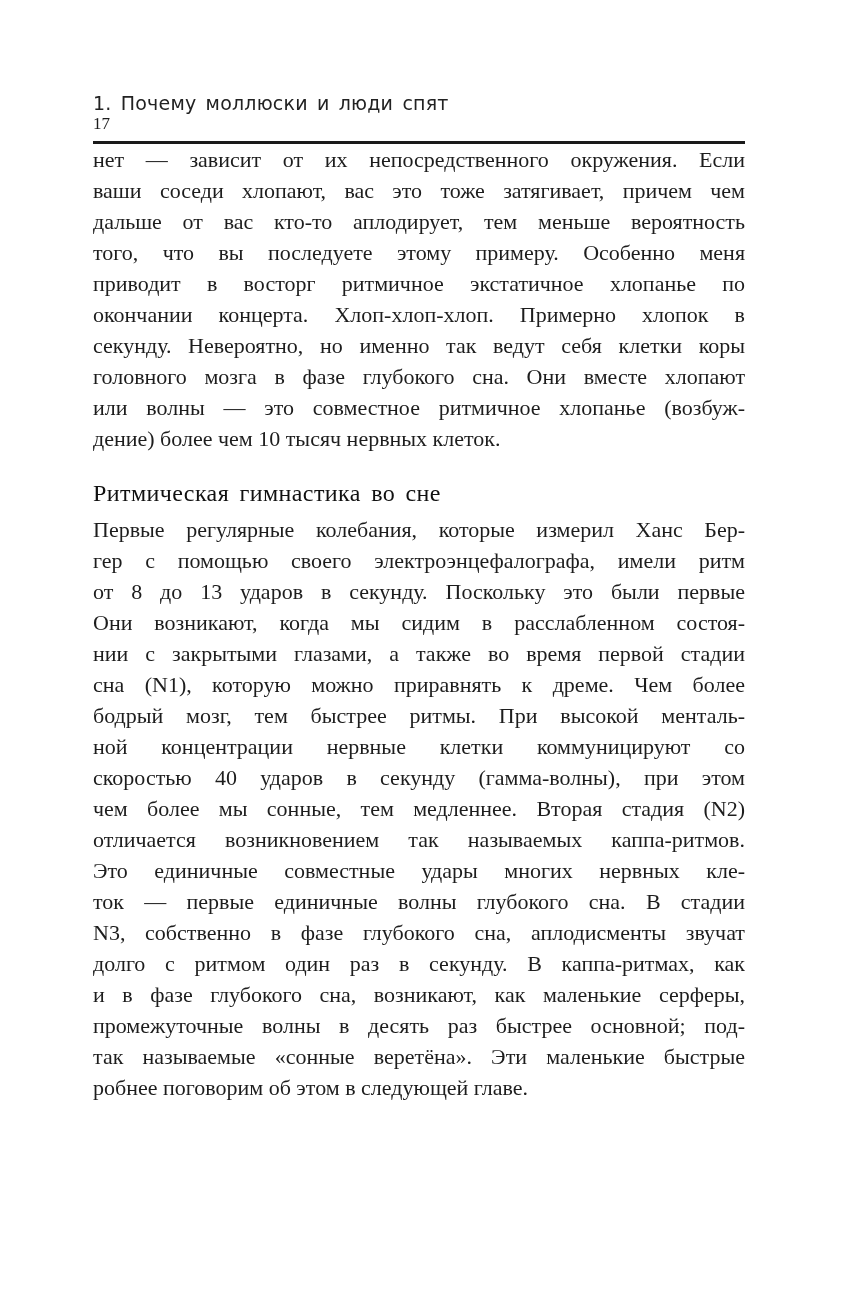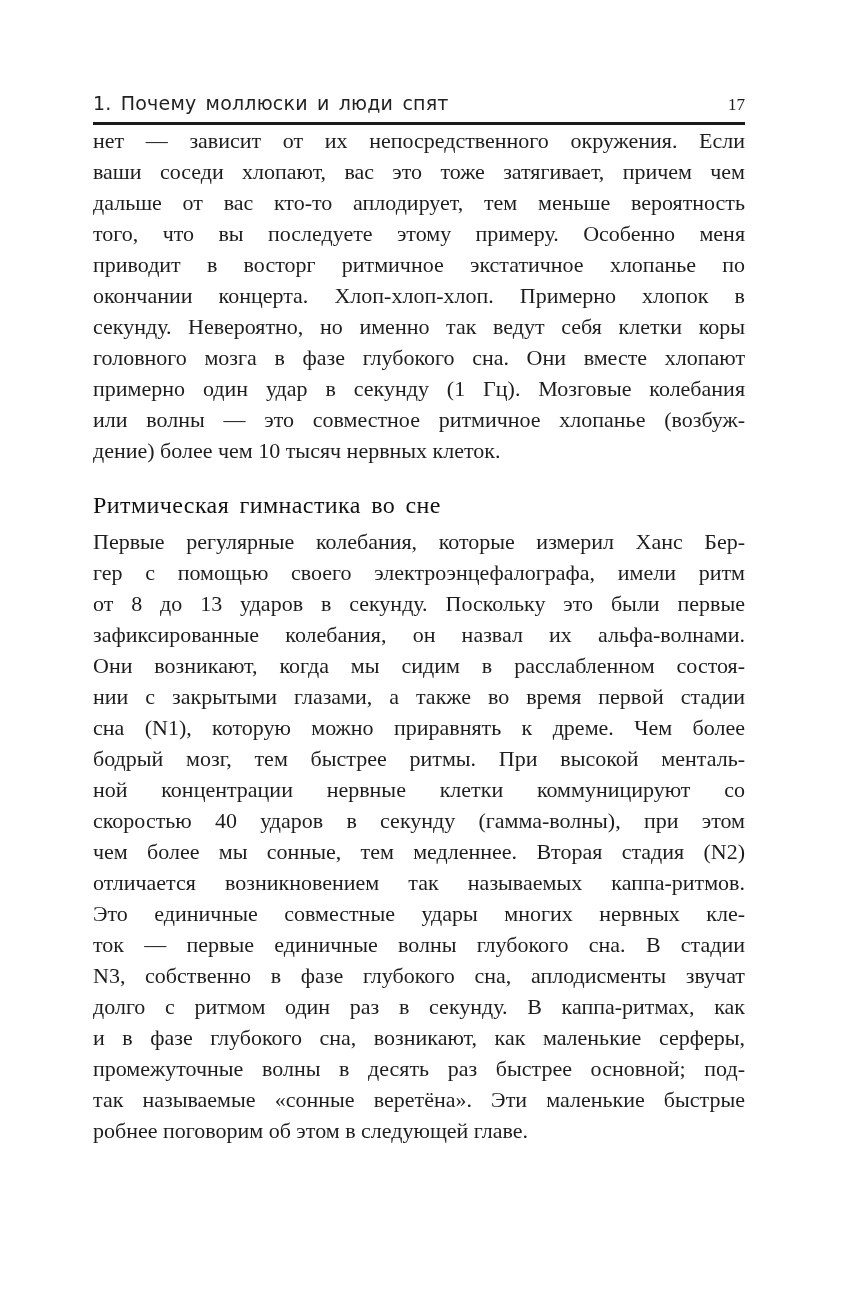--- a/index.html
+++ b/index.html
@@ -20,20 +20,21 @@
     top: 0;
     width: 652px;
   }
   .running-header {
     margin-top: 92px;
     display: flex;
     justify-content: space-between;
     align-items: baseline;
     border-bottom: 3px solid #1a1a1a;
     padding-bottom: 7px;
+    flex-direction: column;
   }
   .chapter-title {
     font-family: "DejaVu Sans", sans-serif;
     font-size: 19px;
     letter-spacing: 0.2px;
     word-spacing: 3px;
     color: #222222;
     white-space: nowrap;
   }
   .page-number {
@@ -85,32 +86,30 @@
     <div class="body-text">
       <div class="para">
           <div class="line">нет — зависит от их непосредственного окружения. Если</div>
           <div class="line">ваши соседи хлопают, вас это тоже затягивает, причем чем</div>
           <div class="line">дальше от вас кто-то аплодирует, тем меньше вероятность</div>
           <div class="line">того, что вы последуете этому примеру. Особенно меня</div>
           <div class="line">приводит в восторг ритмичное экстатичное хлопанье по</div>
           <div class="line">окончании концерта. Хлоп-хлоп-хлоп. Примерно хлопок в</div>
           <div class="line">секунду. Невероятно, но именно так ведут себя клетки коры</div>
           <div class="line">головного мозга в фазе глубокого сна. Они вместе хлопают</div>
-          <div class="line">примерно один удар в секунду (1 Гц). Мозговые колебания</div>
           <div class="line">или волны — это совместное ритмичное хлопанье (возбуж-</div>
           <div class="line last">дение) более чем 10 тысяч нервных клеток.</div>
         </div>
 
       <h2 class="section-heading">Ритмическая гимнастика во сне</h2>
 
       <div class="para">
           <div class="line">Первые регулярные колебания, которые измерил Ханс Бер-</div>
           <div class="line">гер с помощью своего электроэнцефалографа, имели ритм</div>
           <div class="line">от 8 до 13 ударов в секунду. Поскольку это были первые</div>
-          <div class="line">зафиксированные колебания, он назвал их альфа-волнами.</div>
           <div class="line">Они возникают, когда мы сидим в расслабленном состоя-</div>
           <div class="line">нии с закрытыми глазами, а также во время первой стадии</div>
           <div class="line">сна (N1), которую можно приравнять к дреме. Чем более</div>
           <div class="line">бодрый мозг, тем быстрее ритмы. При высокой менталь-</div>
           <div class="line">ной концентрации нервные клетки коммуницируют со</div>
           <div class="line">скоростью 40 ударов в секунду (гамма-волны), при этом</div>
           <div class="line">чем более мы сонные, тем медленнее. Вторая стадия (N2)</div>
           <div class="line">отличается возникновением так называемых каппа-ритмов.</div>
           <div class="line">Это единичные совместные удары многих нервных кле-</div>
           <div class="line">ток — первые единичные волны глубокого сна. В стадии</div>

